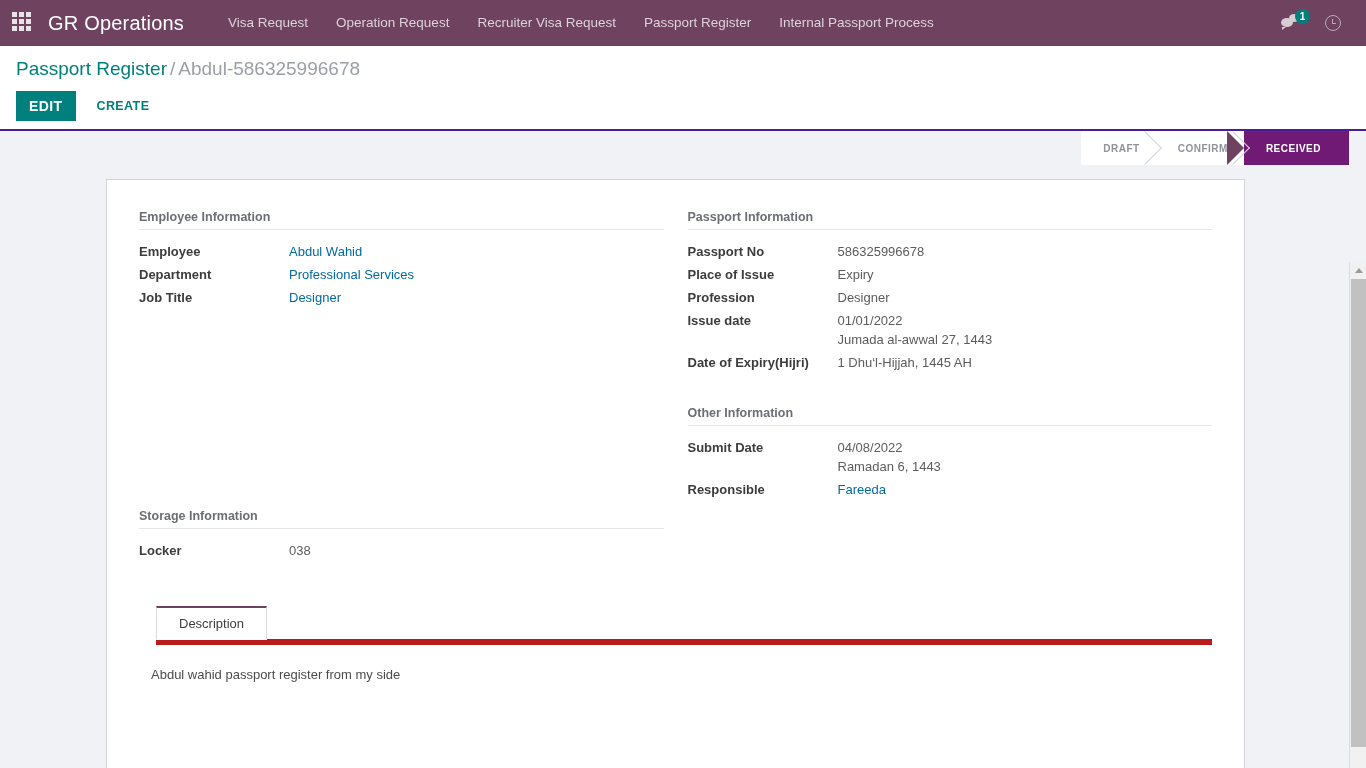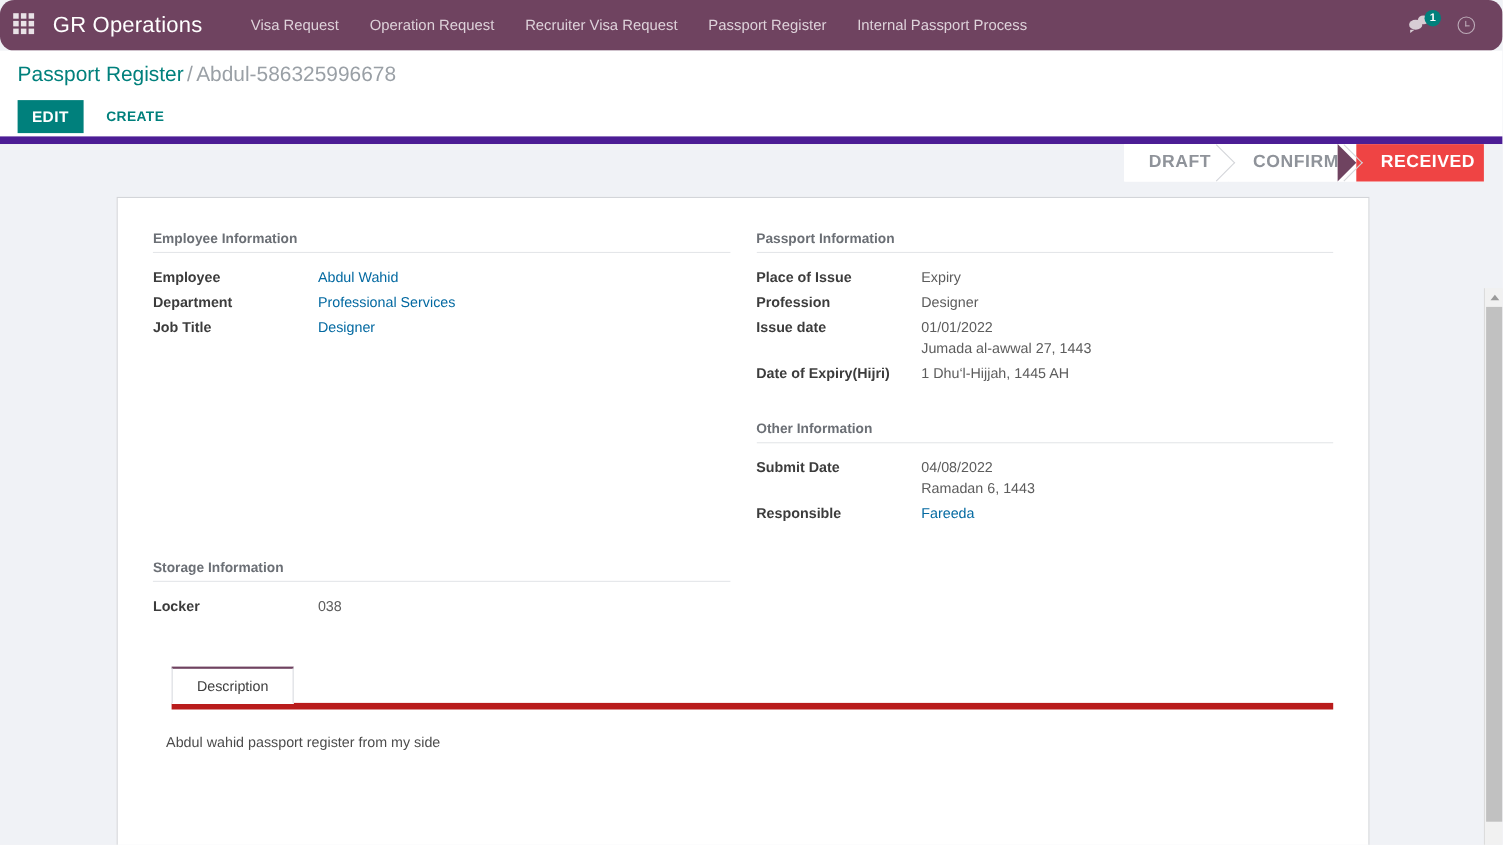--- a/index.html
+++ b/index.html
@@ -14,21 +14,20 @@
   }
 
   
   .navbar {
     height: 46px;
     background: #6f4360;
     display: flex;
     align-items: center;
     padding: 0 10px 0 12px;
     position: relative;
-    border-radius: 13px;
   }
   .apps-icon {
     width: 22px; height: 22px;
     display: grid;
     grid-template-columns: repeat(3, 5px);
     grid-template-rows: repeat(3, 5px);
     gap: 2px;
     margin-right: 14px;
     cursor: pointer;
   }
@@ -130,21 +129,21 @@
     position: absolute; width: 7px; height: 8px; background: #dfe6ec;
     left: 9.5px; bottom: 0; transform: rotate(0deg);
     clip-path: polygon(0 0, 100% 0, 50% 100%);
   }
   .user-name { color: #e6dce3; font-size: 13.5px; }
 
   
   .control-panel {
     background: #ffffff;
     padding: 10px 16px 0 16px;
-    border-bottom: 7px solid #4c1d95;
+    border-bottom: 2px solid #4c1d95;
     height: 85px;
     position: relative;
   }
   .breadcrumb {
     font-size: 19px;
     margin-bottom: 9px;
     line-height: 26px;
   }
   .breadcrumb .crumb-link { color: #00807c; cursor: pointer; }
   .breadcrumb .crumb-sep { color: #9aa0a6; margin: 0 3px; }
@@ -215,43 +214,43 @@
     right: 17px; top: 0;
     display: flex;
     height: 34px;
     align-items: stretch;
     background: #fff;
     z-index: 5;
   }
   .stat {
     display: flex; align-items: center;
     padding: 0 16px 0 22px;
-    font-size: 16px;
+    font-size: 10px;
     font-weight: bold;
     letter-spacing: .5px;
     color: #8f939a;
     background: #ffffff;
     position: relative;
     cursor: pointer;
   }
   .stat:not(:last-child):after {
     content: "";
     position: absolute;
     right: -1px; top: 50%;
     width: 23px; height: 23px;
     transform: translateY(-50%) rotate(45deg);
     border-top: 1px solid #d3d5d9;
     border-right: 1px solid #d3d5d9;
     background: transparent;
     z-index: 2;
   }
   .stat.active {
-    background: #ef4444;
+    background: #701a75;
     color: #ffffff;
-    padding-right: 8px;
+    padding-right: 28px;
   }
   .stat.active:before {
     content: "";
     position: absolute;
     left: -17px; top: 0;
     width: 0; height: 0;
     border-top: 17px solid transparent;
     border-bottom: 17px solid transparent;
     border-left: 17px solid #6f4360;
   }
@@ -458,20 +457,24 @@
           </tbody>
             </table>
         </div>
       </div>
 
       <div class="col">
         <div class="group">
           <div class="group-title">Passport Information</div>
           <table class="fields">
             <tbody>
+                <tr>
+              <td class="lbl">Passport No</td>
+              <td class="val">586325996678</td>
+            </tr>
             <tr>
               <td class="lbl">Place of Issue</td>
               <td class="val">Expiry</td>
             </tr>
             <tr>
               <td class="lbl">Profession</td>
               <td class="val">Designer</td>
             </tr>
             <tr>
               <td class="lbl">Issue date</td>

